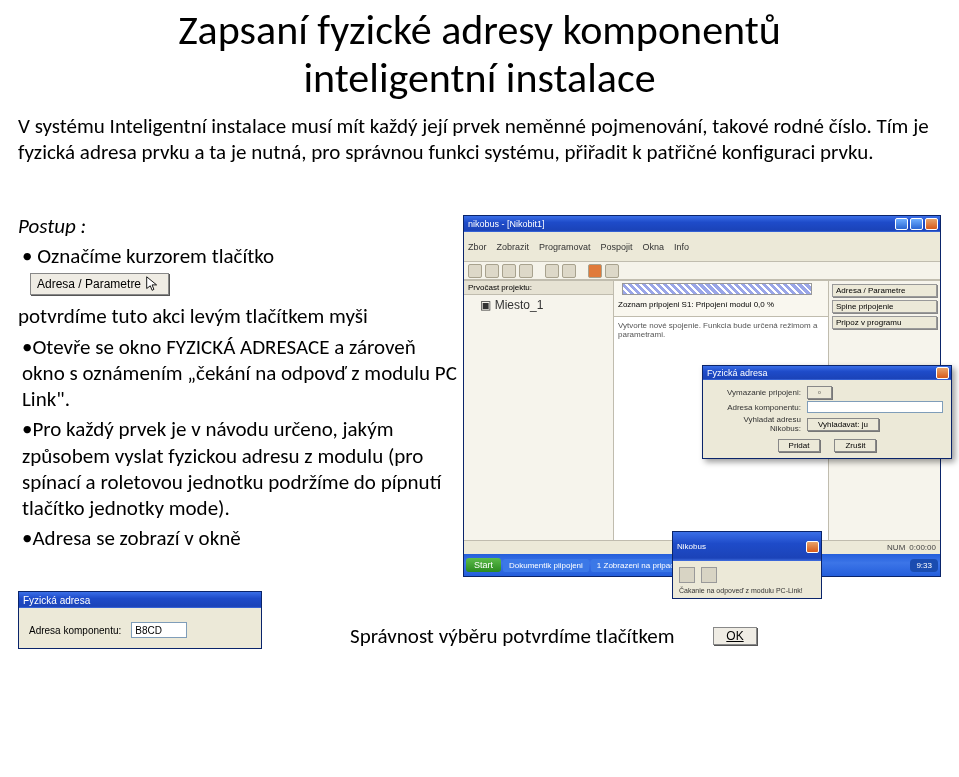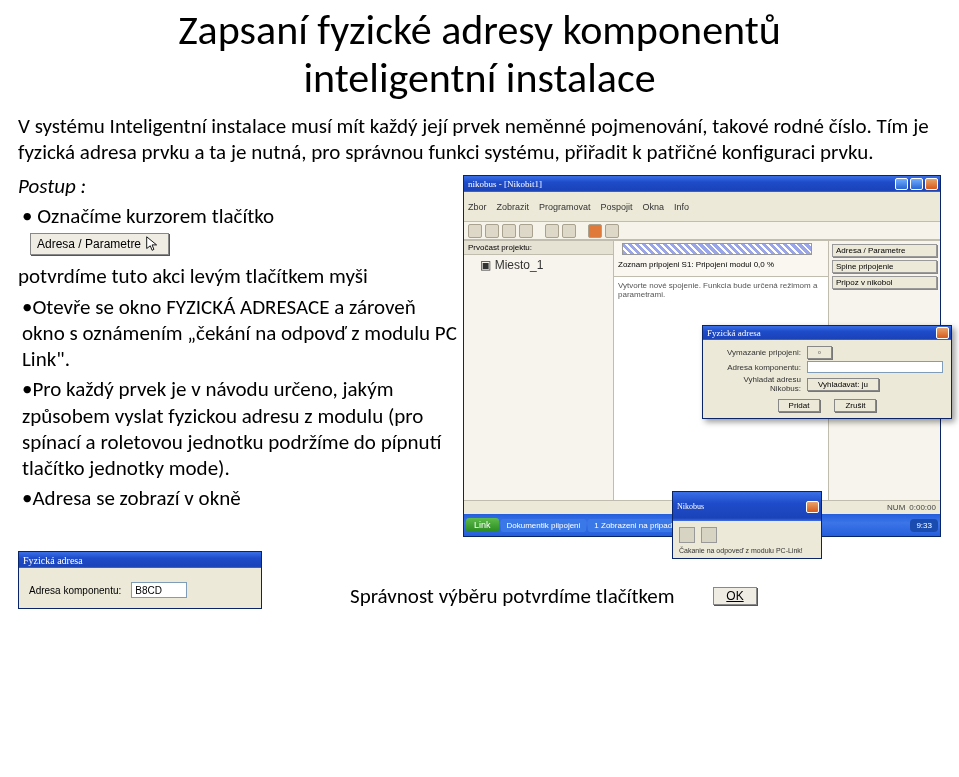--- a/index.html
+++ b/index.html
@@ -20,20 +20,21 @@
     padding: 6px 0 2px;
   }
   .intro {
     font-size: 21px;
     line-height: 1.25;
     padding: 8px 18px 4px 18px;
   }
   .columns {
     display: flex;
     padding: 0 0 0 18px;
+    margin-top: 40px;
   }
   .leftcol {
     width: 445px;
     flex-shrink: 0;
   }
   .rightcol {
     flex: 1;
     position: relative;
     padding-top: 6px;
   }
@@ -100,21 +101,20 @@
     position: relative;
   }
   .titlebar {
     height: 16px;
     background: linear-gradient(180deg,#3a6ee7,#1e4bc9 40%,#1b43b8 90%,#406ee0);
     color: #fff;
     display: flex;
     align-items: center;
     justify-content: space-between;
     padding: 0 2px 0 4px;
-    font-family: Liberation Serif, serif;
   }
   .titlebar .wbtns { display:flex; gap:2px; }
   .titlebar .wbtn {
     width: 13px; height: 12px;
     background: linear-gradient(#e8a36a,#d85a1a);
     border: 1px solid #fff;
     border-radius: 2px;
   }
   .titlebar .wbtn.min, .titlebar .wbtn.max {
     background: linear-gradient(#6faeff,#2a66d3);
@@ -440,29 +440,29 @@
                 <div class="ic"></div>
                 <div class="ic"></div>
               </div>
               <div>Čakanie na odpoveď z modulu PC-Link!</div>
             </div>
           </div>
         </div>
         <div class="rightpanel">
           <div class="rbtn">Adresa / Parametre</div>
           <div class="rbtn">Spine pripojenie</div>
-          <div class="rbtn">Pripoz v nikobol</div>
+          <div class="rbtn">Pripoz v programu</div>
         </div>
       </div>
       <div class="statusbar">
         <span>NUM</span>
         <span>0:00:00</span>
       </div>
       <div class="taskbar">
-        <span class="start">Link</span>
+        <span class="start">Start</span>
         <span class="titem">Dokumentik piipojeni</span>
         <span class="titem">1 Zobrazeni na pripad...</span>
         <span class="titem">2 Microsoft...</span>
         <span class="titem">nikobol - [N...</span>
         <span class="tray">9:33</span>
       </div>
     </div>
   </div>
 </div>
 

